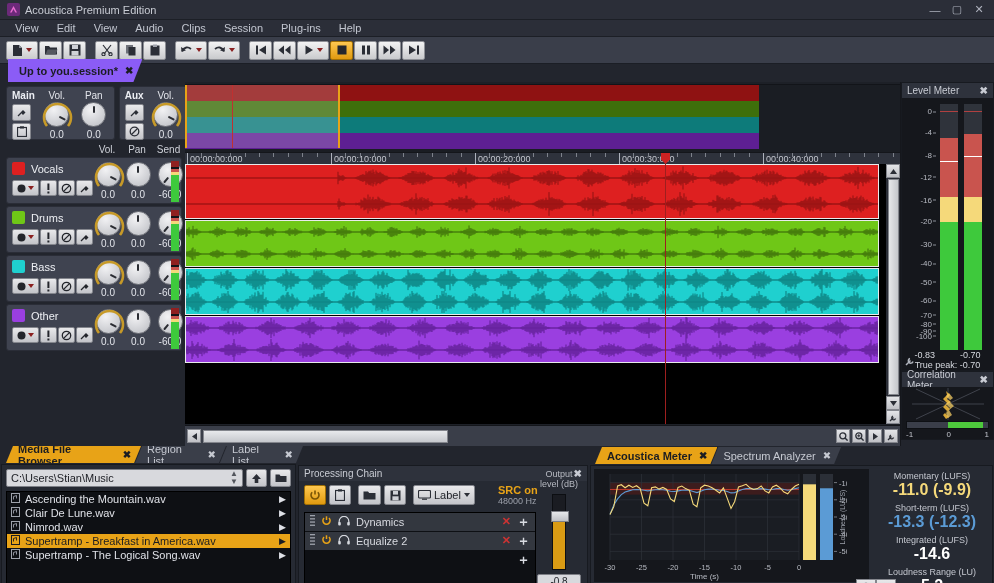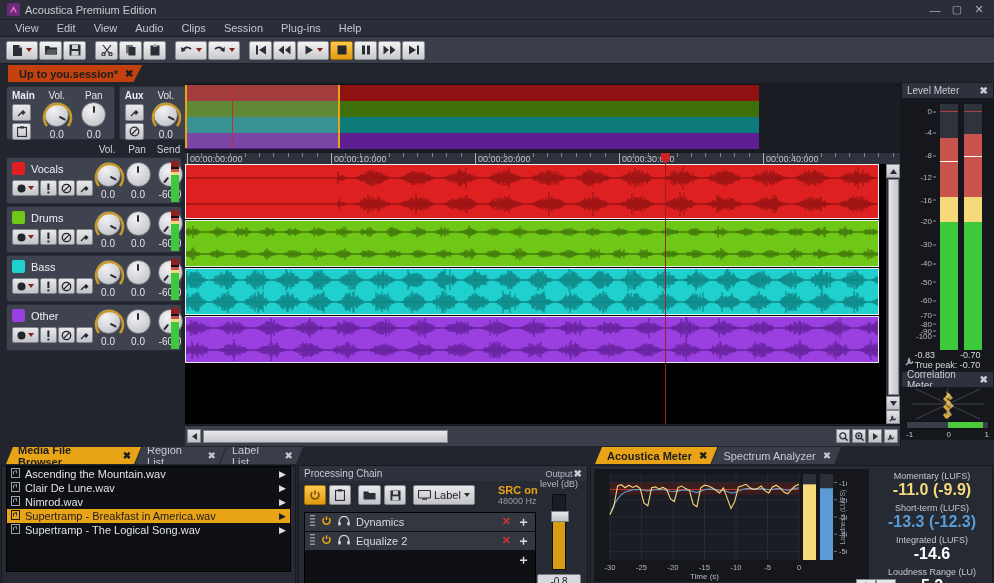--- a/index.html
+++ b/index.html
@@ -32,21 +32,21 @@
     padding:0 3px; }
   .tbtn.wide { min-width:32px; }
   .tbtn.on { background:linear-gradient(#ffc850,#e09a10); border-color:#a06f05; }
   .tbtn svg { display:block; }
   .caret { width:0;height:0;border-left:3px solid transparent;
     border-right:3px solid transparent;border-top:4px solid #8a2020; margin-left:3px;}
 
   
   .tabstrip { height:18px; background:#22252d; display:flex; align-items:flex-end;
     padding-left:8px; }
-  .stab { height:17px; background:#c2410c; color:#1b1d22; font-size:11px;
+  .stab { height:23px; background:#8b5cf6; color:#1b1d22; font-size:11px;
     display:flex; align-items:center; padding:0 9px 0 11px; font-weight:bold;
     clip-path: polygon(0 0,100% 0,calc(100% - 9px) 100%,0 100%); }
   .stab .x { margin-left:7px; font-size:10px; }
 
   
   .main { display:flex; height:364px; background:#22252d; }
   .leftcol { width:185px; background:#22252d; }
   .centercol { flex:1; position:relative; background:#1d2027; }
   .rightcol { width:94px; background:#22252d; border-left:1px solid #15171c; }
 
@@ -973,20 +973,36 @@
         <div class="dtab">
           <span>Region List</span>
           <span class="x">✖</span>
         </div>
         <div class="dtab">
           <span>Label List</span>
           <span class="x">✖</span>
         </div>
       </div>
     <div class="dock" style="flex:1">
+      <div class="fb-path">
+        <div class="fb-input">
+          <span>C:\Users\Stian\Music</span>
+          <span class="fb-sp">▲<br>▼</span>
+        </div>
+        <div class="fbb">
+          <svg width="11" height="11" viewBox="0 0 11 11">
+              <path d="M5.5 1 L10 6 L7.3 6 L7.3 10 L3.7 10 L3.7 6 L1 6 Z" fill="#2b2e36"></path>
+            </svg>
+        </div>
+        <div class="fbb">
+          <svg width="12" height="10" viewBox="0 0 12 10">
+              <path d="M0.5 1.5h4l1 1.4h6v6h-11z" fill="#2b2e36"></path>
+            </svg>
+        </div>
+      </div>
       <div class="fb-list" id="fb-list">
           <div class="fitem">
             <span><svg width="9" height="10" viewBox="0 0 9 10">
                 <rect x="0.5" y="0.5" width="8" height="9" fill="none" stroke="#9ea2ab" stroke-width="1"></rect>
                 <path d="M2.5 6.5v-3l3-1v3" stroke="#9ea2ab" stroke-width="0.9" fill="none"></path>
               </svg></span>
             <span>Ascending the Mountain.wav</span>
             <span class="play">▶</span>
           </div>
           <div class="fitem">

